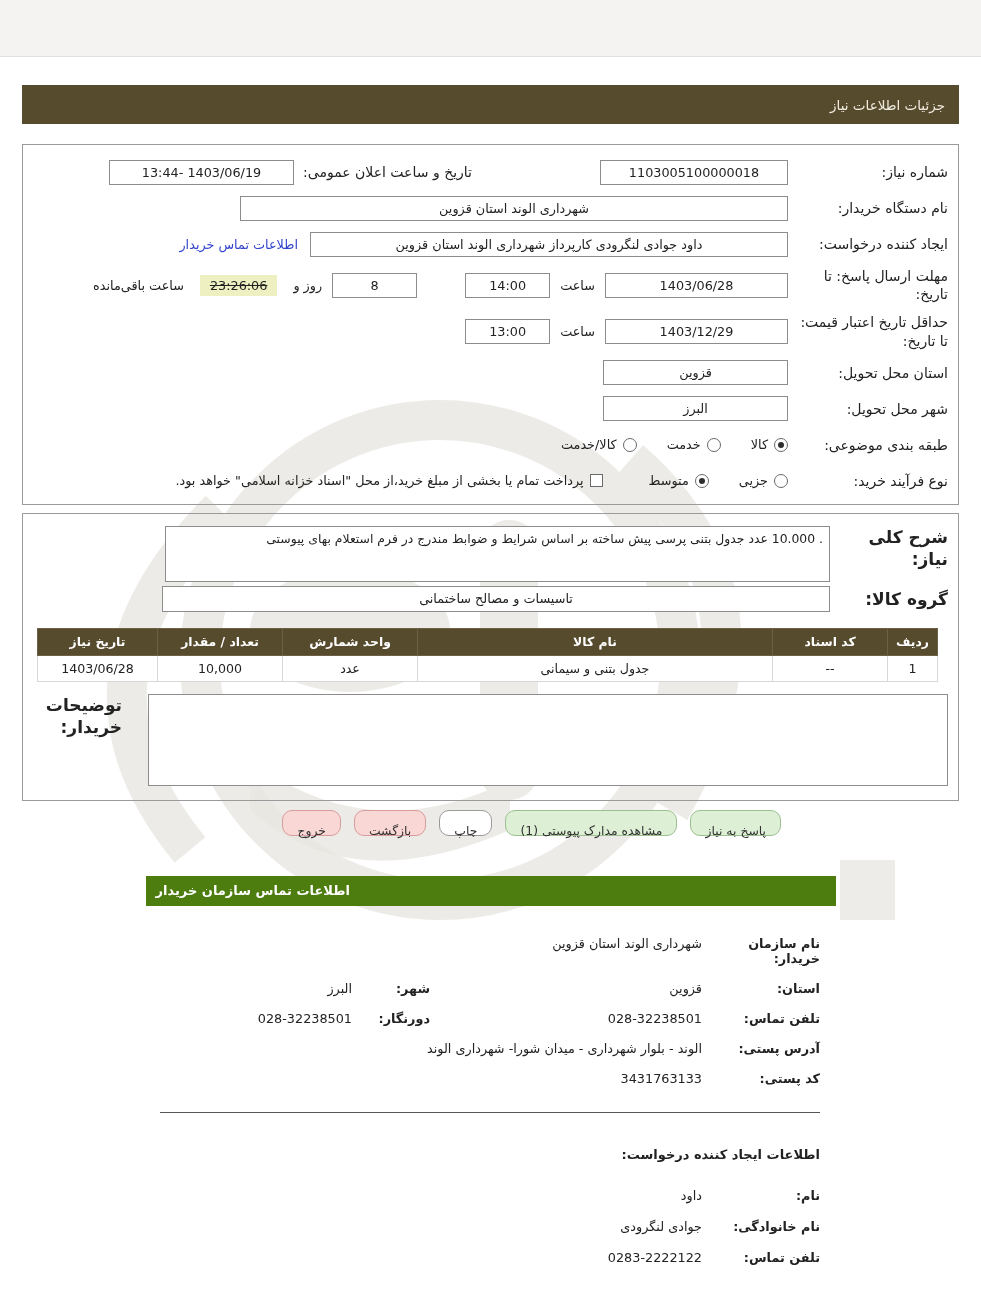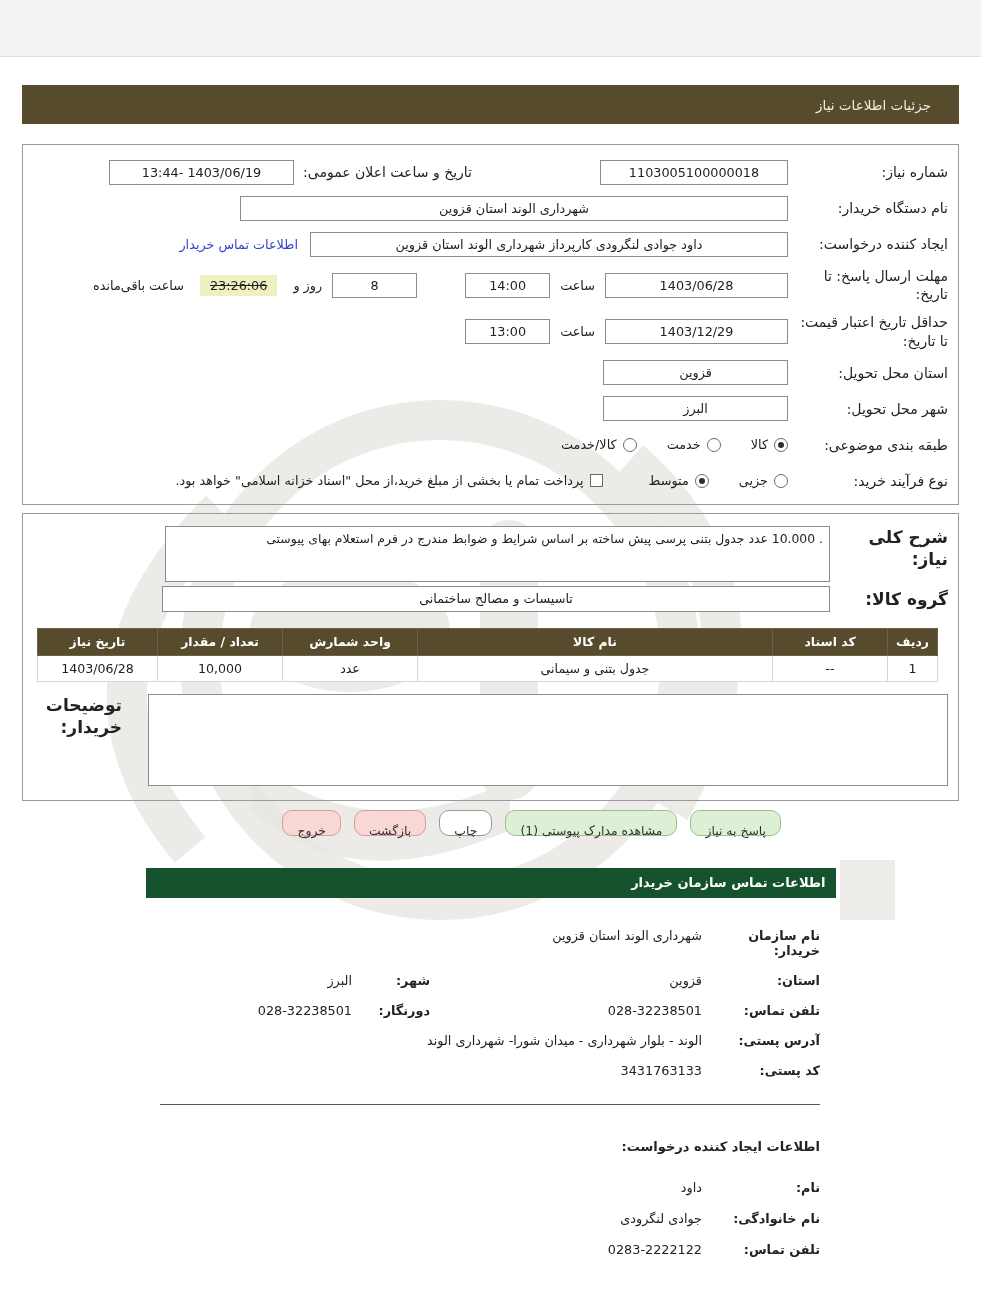--- a/index.html
+++ b/index.html
@@ -15,21 +15,21 @@
   }
   .watermark { position:absolute; top:380px; left:10px; z-index:0; pointer-events:none; }
   .content { position:relative; z-index:1; }
 
   .top-strip { height:57px; background:#f4f3f1; border-bottom:1px solid #e0dfdc; }
 
   .hbar {
     margin: 28px 22px 0; height: 39px;
     background:#574b2e; color:#f2ede0;
     display:flex; align-items:center;
-    padding:0 28px; font-size:13.5px;
+    padding:0 14px; font-size:13.5px;
   }
 
   .form-box {
     margin: 20px 22px 0;
     border:1px solid #9a9a9a;
     padding: 14px 10px 8px;
   }
   .frow { display:flex; align-items:center; margin-bottom:10px; min-height:26px; }
   .flabel { width:160px; flex:none; padding-left:6px; line-height:1.3; font-size:14px; }
   input.box, .boxval {
@@ -74,23 +74,23 @@
   .btn-row { display:flex; gap:13px; padding-right:200px; margin-top:9px; align-items:center; }
   .btn {
     height:24px; padding:12px 14px; font-family:inherit; font-size:12.4px;
     border-radius:10px; cursor:pointer; color:#333;
   }
   .btn.green { background:#ddefd5; border:1px solid #9cbf90; }
   .btn.white { background:#ffffff; border:1px solid #9a9a9a; }
   .btn.pink  { background:#f9d7d5; border:1px solid #d99c9c; }
 
   .hbar2 {
-    width:690px; height:30px; margin:32px auto 0;
-    background:#14532d; color:#ffffff;
-    display:flex; align-items:center; 
+    width:690px; height:30px; margin:40px auto 0;
+    background:#4d7c0f; color:#ffffff;
+    display:flex; align-items:center; justify-content:flex-end;
     padding:0 10px; font-size:13px; font-weight:bold;
   }
 
   .contact { width:660px; margin:30px 161px 0 auto; }
   .crow { display:flex; align-items:flex-start; margin-bottom:15px; font-size:12.8px; }
   .clabel { width:118px; flex:none; font-weight:bold; }
   .cval { text-align:right; }
   .cval.w1 { width:272px; }
   .clabel2 { width:78px; flex:none; font-weight:bold; }
 

